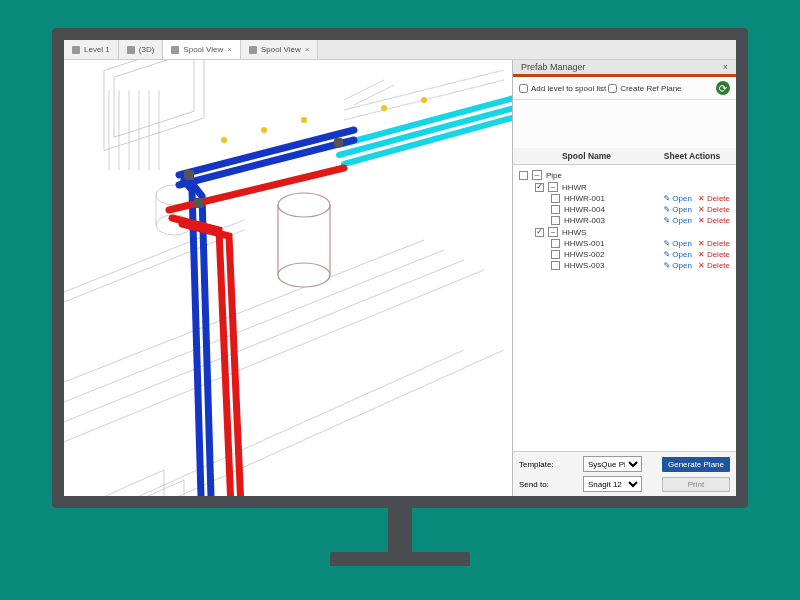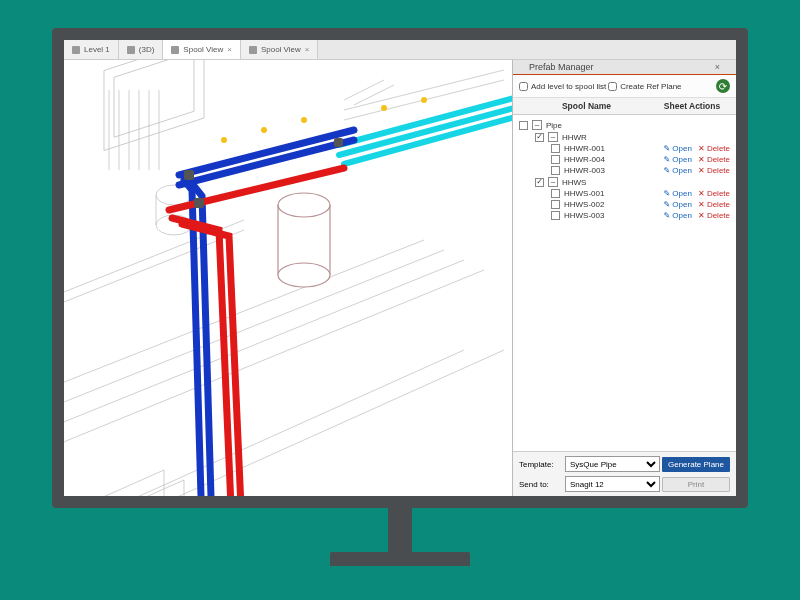--- a/index.html
+++ b/index.html
@@ -37,60 +37,60 @@
   
   .viewport { flex: 1; position: relative; background: #fff; overflow: hidden; }
   .viewport svg { position: absolute; top: -10px; left: -20px; }
 
   
   .panel {
     width: 224px; border-left: 1px solid #bbb; display: flex; flex-direction: column;
     font-size: 8.5px; background: #fcfcfc;
   }
   .panel-header {
-    background: #e5e5e5; border-bottom: 1px solid #c2410c; padding: 2px 16px;
+    background: #e5e5e5; border-bottom: 3px solid #c2410c; padding: 2px 8px;
     display: flex; align-items: center; justify-content: space-between;
     font-size: 9px; color: #444;
   }
   .panel-header .close-x { cursor: pointer; color: #666; }
   .panel-options {
     padding: 4px 6px; display: flex; gap: 2px; font-size: 8px; color: #333;
     border-bottom: 1px solid #ddd; align-items:center;
   }
   .panel-options label { display:flex; gap:3px; align-items:center; }
   .panel-options input[type=checkbox] { width:9px; height:9px; }
   .refresh-dot {
     width:14px; height:14px; border-radius:50%; background:#2e7d32; display:inline-flex;
     align-items:center; justify-content:center; color:#fff; font-size:10px; margin-left:auto;
     cursor:pointer;
   }
   .tree-header {
     display:flex; padding: 3px 6px; font-weight: bold; font-size: 8.5px; color:#333;
-    border-bottom: 1px solid #ccc; background:#f4f4f4;
+    border-bottom: 1px solid #ccc; background:#f4f4f4;margin-top:48px;
   }
   .tree-header .col-name { flex:1; text-align:center; }
   .tree-header .col-actions { width: 76px; text-align:center; }
 
   .tree { flex:1; padding: 4px 4px; overflow-y:auto; background:#fff; }
   .tree-row { display:flex; align-items:center; padding: 1px 2px; font-size:8px; color:#333; }
   .tree-row .cb { width:9px; height:9px; border:1px solid #888; margin-right:4px; background:#fff; display:inline-flex; align-items:center; justify-content:center; font-size:8px; line-height:1; }
   .tree-row .cb.checked::before { content:"✓"; color:#333; }
   .tree-row .toggle { width:10px; height:10px; border:1px solid #888; display:inline-flex; align-items:center; justify-content:center; font-size:8px; margin-right:4px; line-height:1; }
   .tree-row .label { flex:1; }
   .tree-row .action-open { color:#1565c0; cursor:pointer; margin-right:6px; }
   .tree-row .action-open::before { content:"✎ "; }
   .tree-row .action-del  { color:#c62828; cursor:pointer; }
   .tree-row .action-del::before { content:"✕ "; }
 
   .indent-1 { padding-left: 18px; }
   .indent-2 { padding-left: 34px; }
 
   .panel-footer {
     border-top:1px solid #ccc; padding: 4px 6px; display:grid;
-    grid-template-columns: 44px 1fr auto; gap: 4px 2px; align-items:center;
+    grid-template-columns: 44px 1fr auto; gap: 4px 20px; align-items:center;
     font-size:8px; background:#f4f4f4;
   }
   .panel-footer select {
     font-size:8px; height:16px; width:100%; border:1px solid #999; background:#fff;
   }
   .btn-primary {
     background:#1e56a0; color:#fff; border:none; font-size:8px; padding:3px 6px;
     cursor:pointer; border-radius:1px;
   }
   .btn-secondary {

